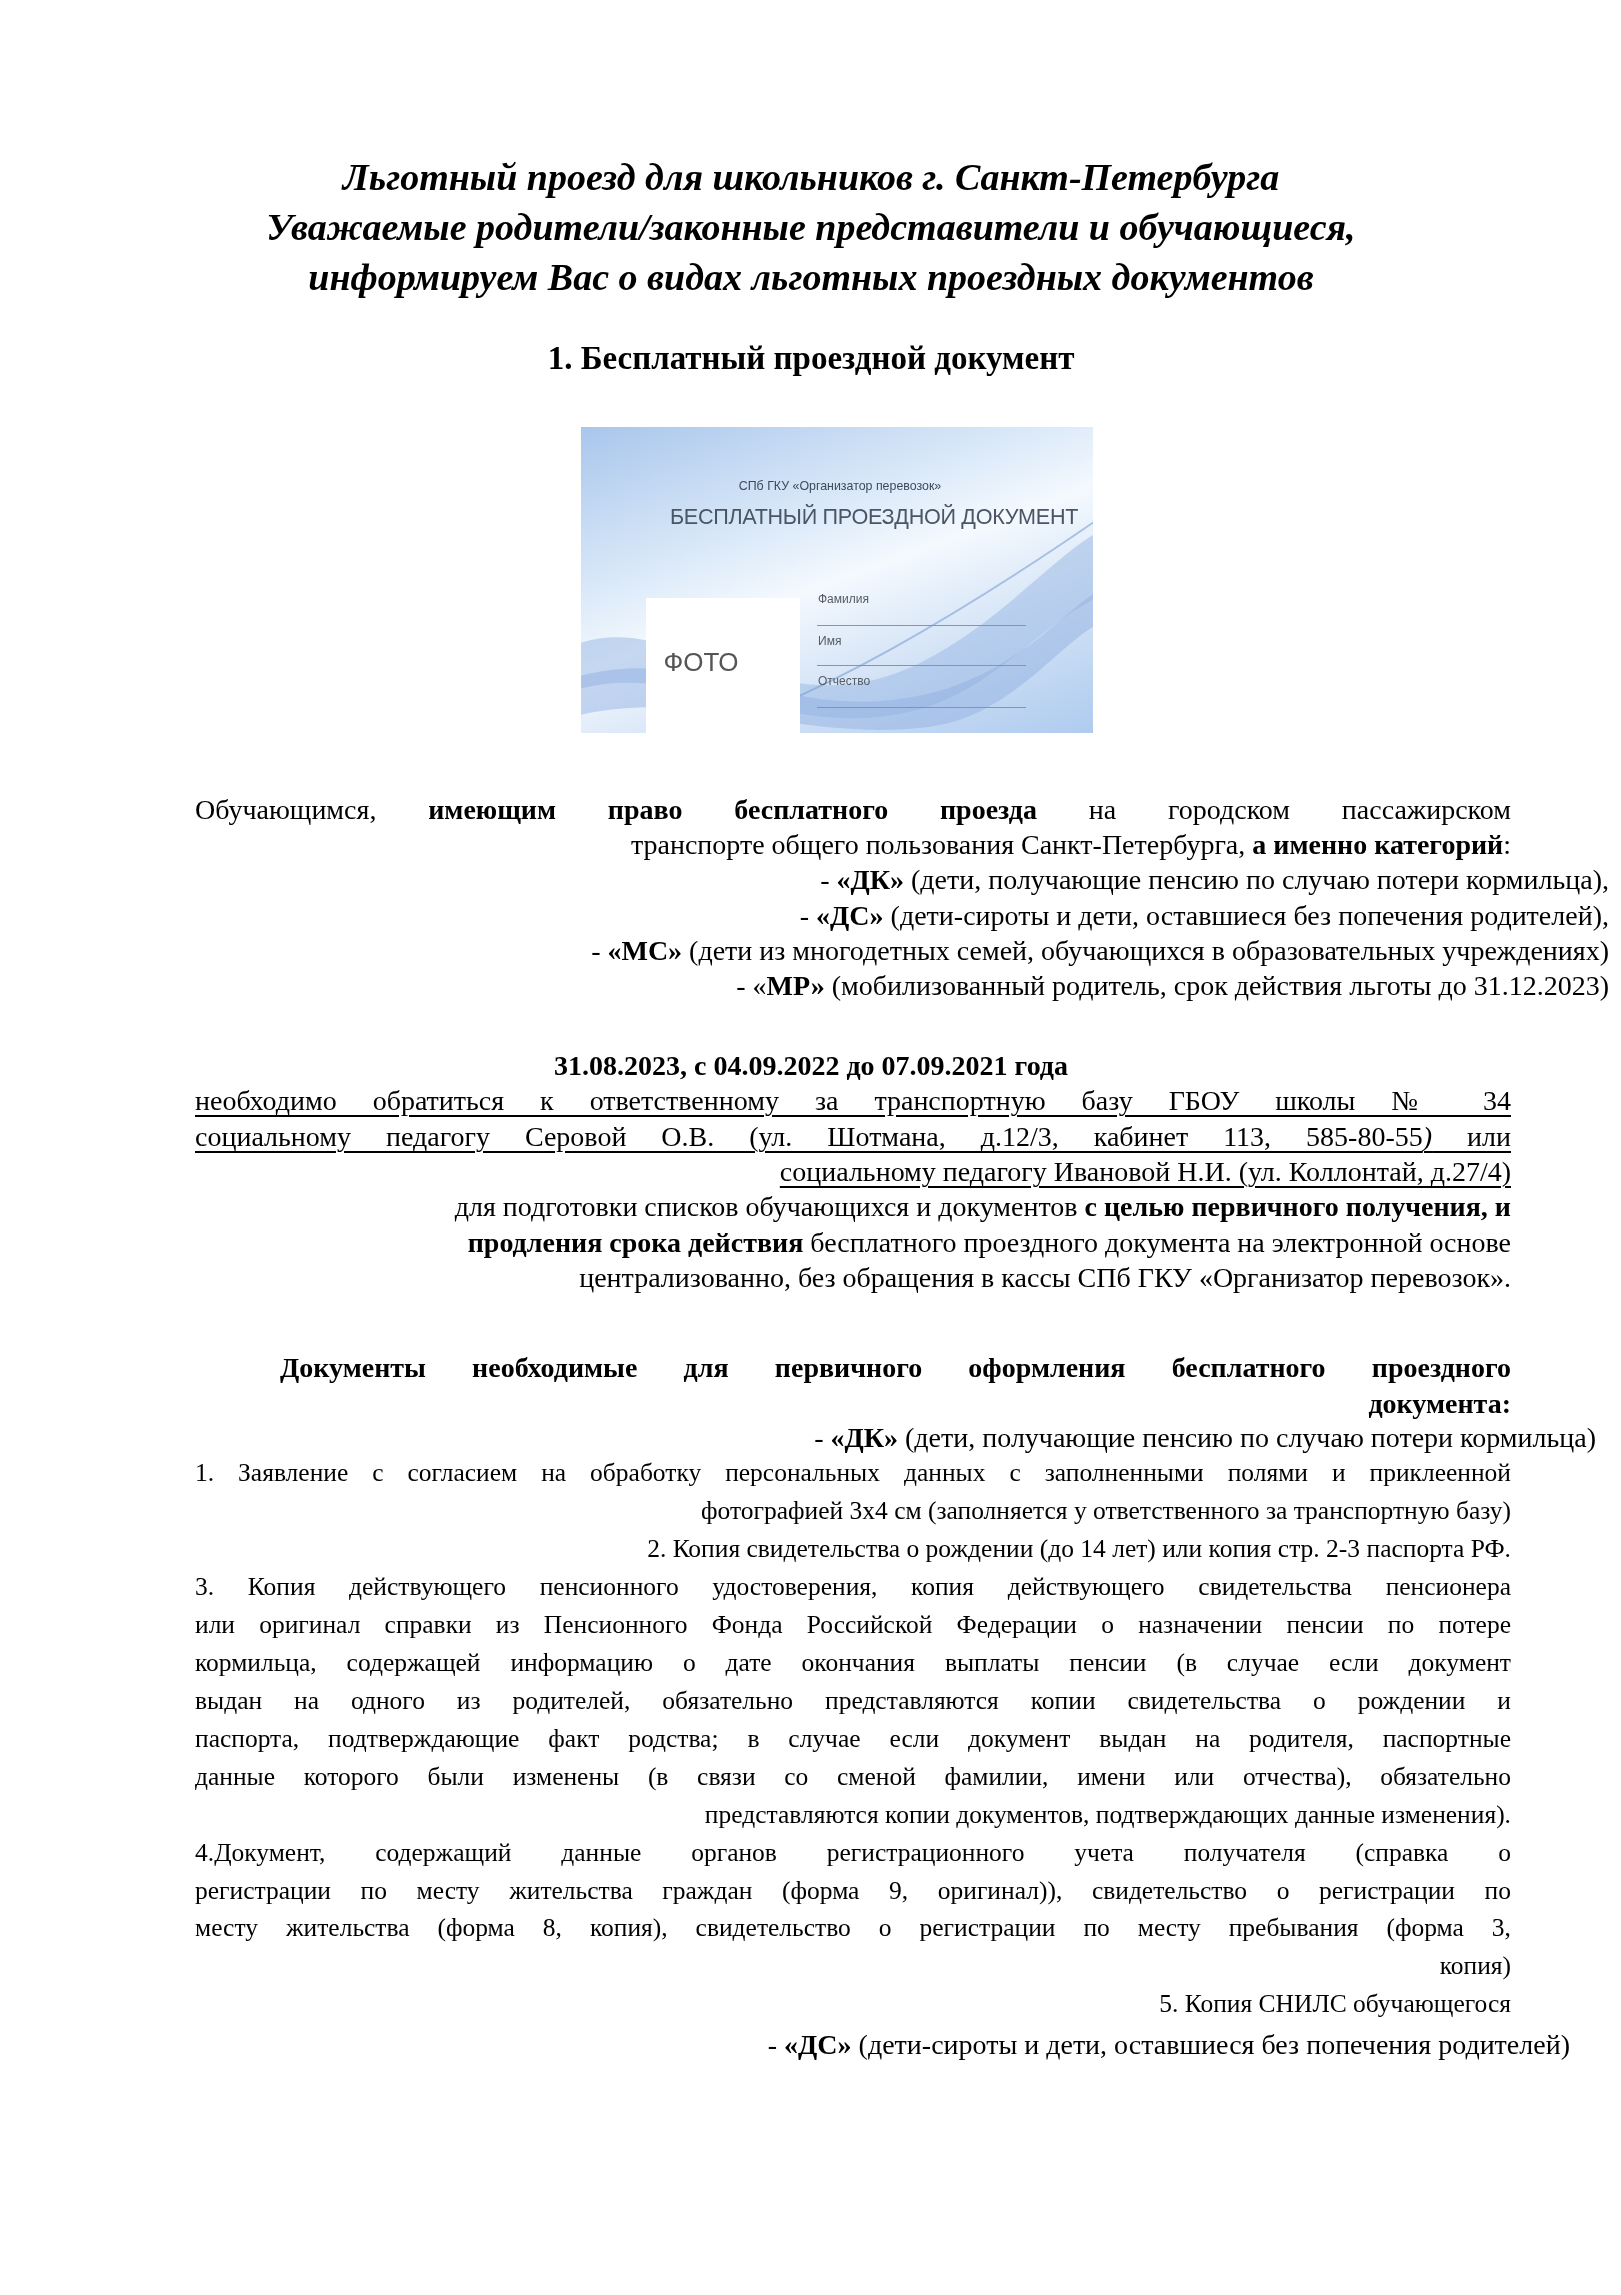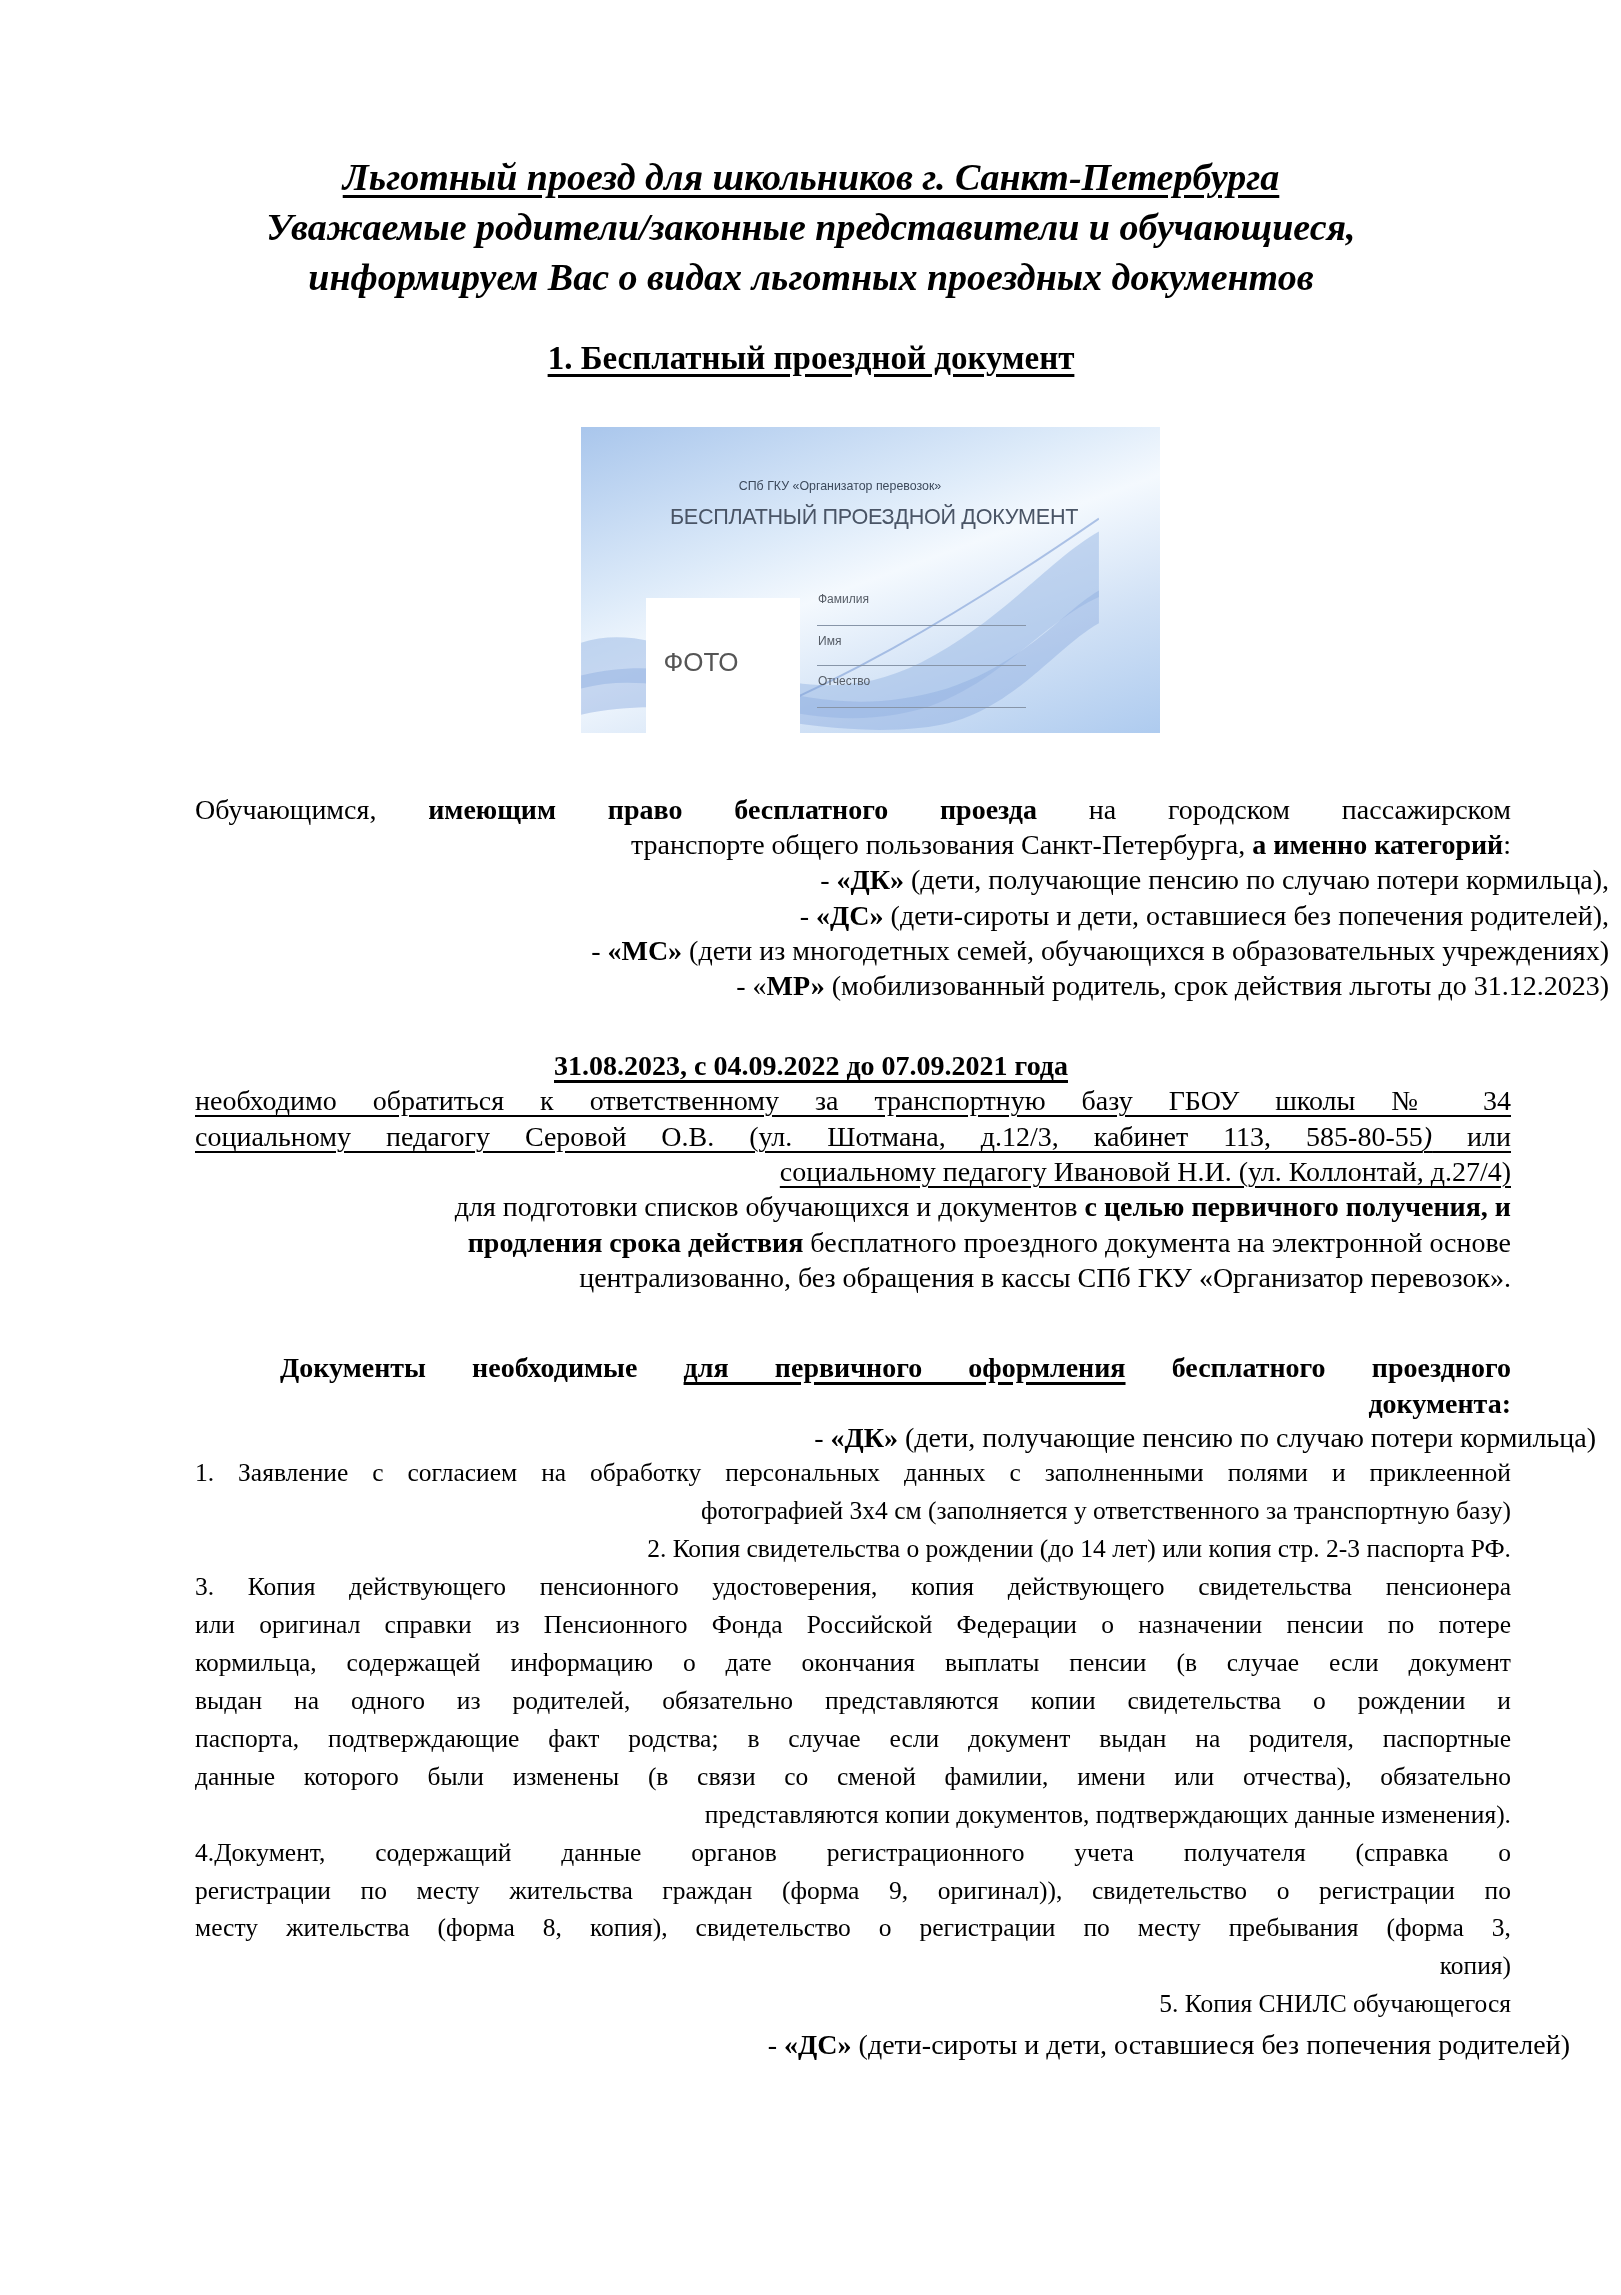--- a/index.html
+++ b/index.html
@@ -1,29 +1,29 @@
 <!DOCTYPE html>
 <html style="font-size:10.5px"><head>
 <meta charset="utf-8">
 <style>
   html, body { margin: 0; padding: 0; background: #ffffff; }
   body { width: 1622px; height: 2295px; position: relative; overflow: hidden;
          font-family: "Liberation Serif", "DejaVu Serif", serif; color: #000; }
   .abs { position: absolute; }
   .title { left: 0; width: 1622px; text-align: center; font-weight: bold; font-style: italic;
            font-size: 38px; line-height: 47px; }
-  .u { text-decoration: underline; text-decoration-thickness: 2.6px; text-underline-offset: 5.2px; }
+  .u { text-decoration-thickness: 2.6px; text-underline-offset: 5.2px; }
   .u2 { text-decoration: underline; text-decoration-thickness: 2px; text-underline-offset: 4.6px; }
   .b { font-weight: bold; }
   .i { font-style: italic; }
   .txt { left: 195px; width: 1316px; font-size: 28px; line-height: 35px; white-space: nowrap; text-align: right; }
   .just { text-align: justify; text-align-last: justify; white-space: normal; }
   .small { font-size: 25.5px; line-height: 33px; }
   
-  #card { left: 581px; top: 427px; width: 579px; height: 306px; overflow: hidden;
+  #card { left: 581px; top: 427px; width: 512px; height: 306px; overflow: hidden;
           background: linear-gradient(160deg, #a9c6ec 0%, #dceaf9 35%, #f4f9fe 50%, #cfe0f5 75%, #aecbef 100%); }
   #card svg.wave { position: absolute; left: 0; top: 0; }
   .card-org { position: absolute; left: 0; width: 518px; top: 52px; text-align: center;
               font-family: "Liberation Sans", "DejaVu Sans", sans-serif; font-size: 12.4px; color: #3d4a5c; }
   .card-title { position: absolute; left: 0; width: 518px; top: 77px; text-align: center;
                 font-family: "Liberation Sans", "DejaVu Sans", sans-serif; font-size: 21.6px; color: #4a5566;
                 letter-spacing: -0.3px; padding-left: 34px; }
   .photo { position: absolute; left: 65px; top: 170px; width: 110px; height: 178px; background: #fff; padding-left: 44px; }
   .photo span { position: absolute; left: 0; width: 110px; top: 65px; text-align: center;
                 font-family: "Liberation Sans", "DejaVu Sans", sans-serif; font-size: 26px; color: #555; }

